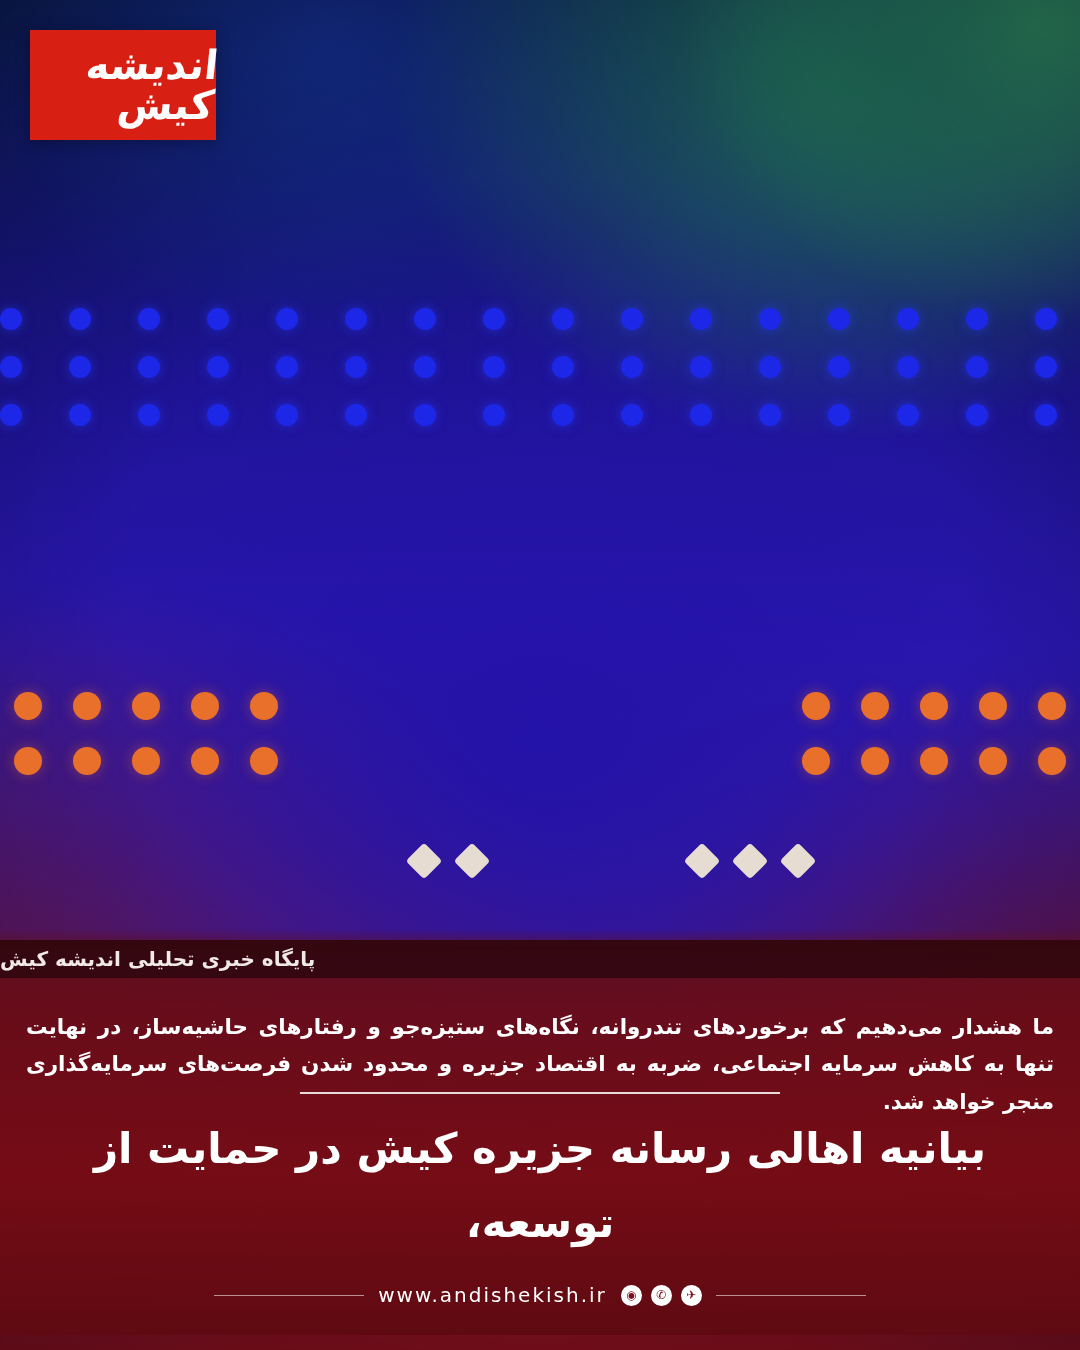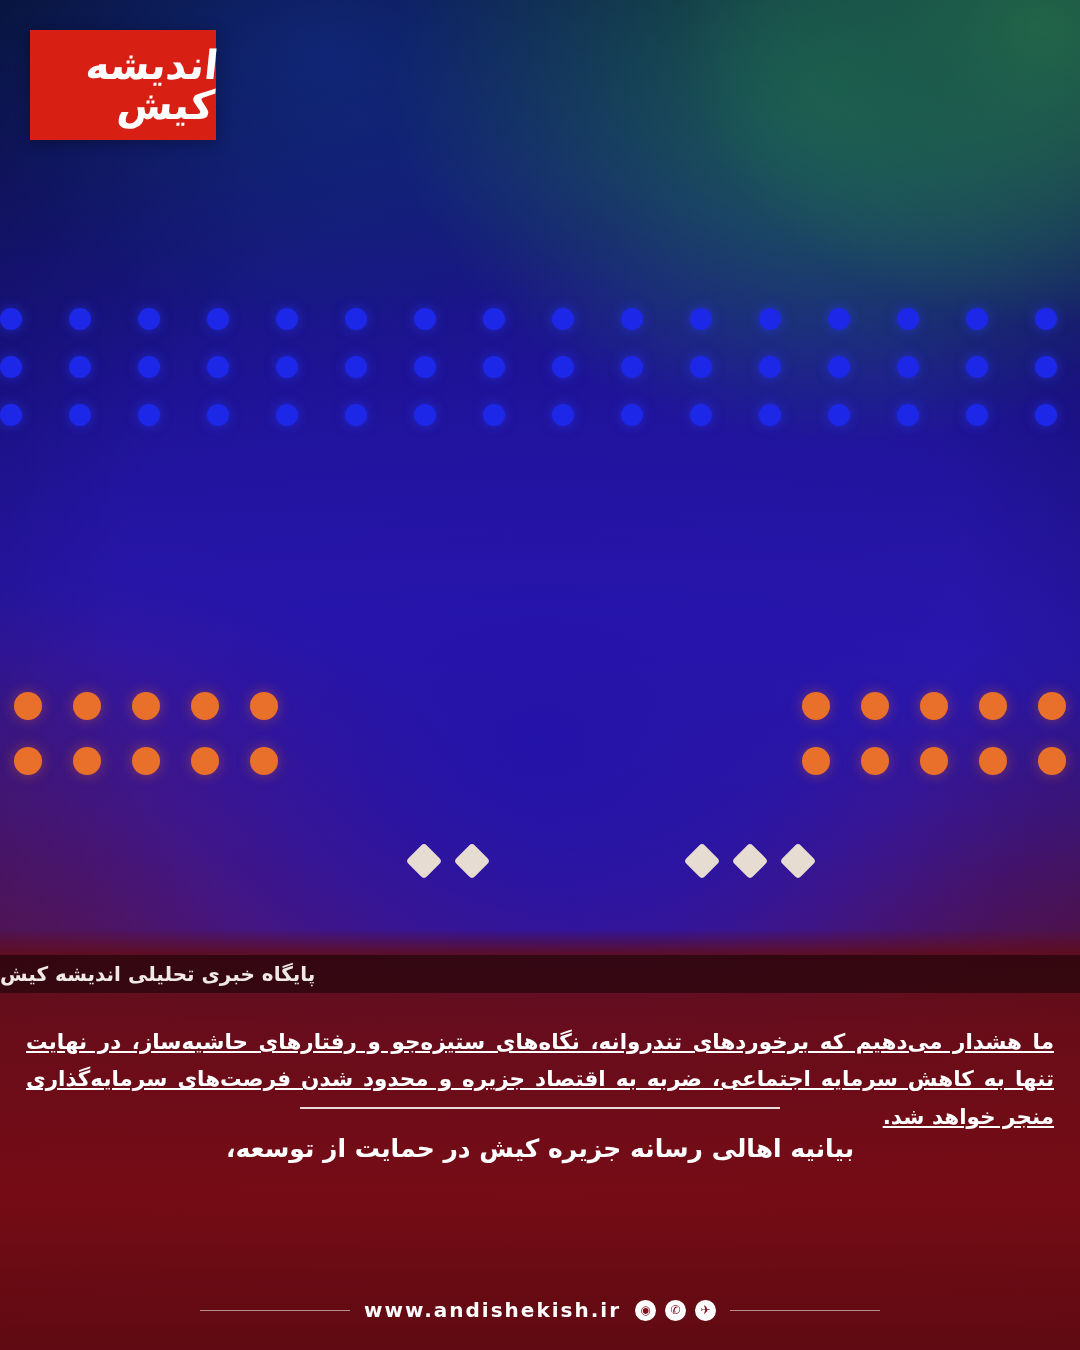--- a/index.html
+++ b/index.html
@@ -118,21 +118,21 @@
     line-height: 1;
     letter-spacing: 1px;
     transform: skewX(-6deg);
   }
 
   
   .bottom {
     position: absolute;
     left: 0;
     right: 0;
-    bottom: 0;
+    bottom: 15px;
     height: 395px;
     background: linear-gradient(180deg, rgba(96,13,26,0.92) 0%, rgba(108,12,22,0.95) 25%, rgba(118,12,20,0.97) 60%, rgba(95,10,18,1) 100%);
   }
   .bottom-top-fade {
     position: absolute;
     left: 0; right: 0;
     bottom: 395px;
     height: 26px;
     background: linear-gradient(180deg, rgba(96,13,26,0) 0%, rgba(96,13,26,0.9) 100%);
   }
@@ -160,39 +160,38 @@
     position: absolute;
     top: 46px;
     right: 26px;
     left: 26px;
     color: #ffffff;
     font-size: 21.5px;
     line-height: 1.75;
     text-align: justify;
     text-align-last: right;
     font-weight: 700;
-    text-decoration: underline;
   }
 
   .rule {
     position: absolute;
     top: 152px;
     right: 300px;
     width: 480px;
     height: 2px;
     background: rgba(255,255,255,0.85);
   }
 
   .headline {
     position: absolute;
     top: 172px;
     right: 30px;
     left: 30px;
     color: #ffffff;
-    font-size: 25px;
+    font-size: 42px;
     font-weight: 700;
     line-height: 1.75;
     text-align: center;
   }
   .headline .l2 { display: block; }
 
   .footer {
     position: absolute;
     bottom: 18px;
     left: 0;
@@ -223,21 +222,21 @@
     justify-content: center;
     color: #7a0f1e;
     font-size: 12px;
     line-height: 1;
   }
   .url {
     color: #ffffff;
     font-size: 20px;
     letter-spacing: 2px;
     direction: ltr;
-    font-weight: 700;
+    font-weight: 400;
   }
 </style>
 </head>
 <body>
 
 <div class="poster">
 
   <div class="bg-base"></div>
   <div class="bg-vignette"></div>
 

